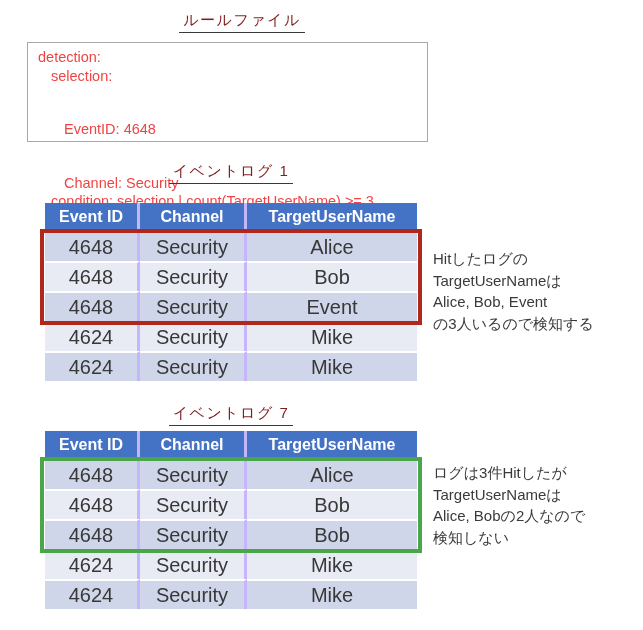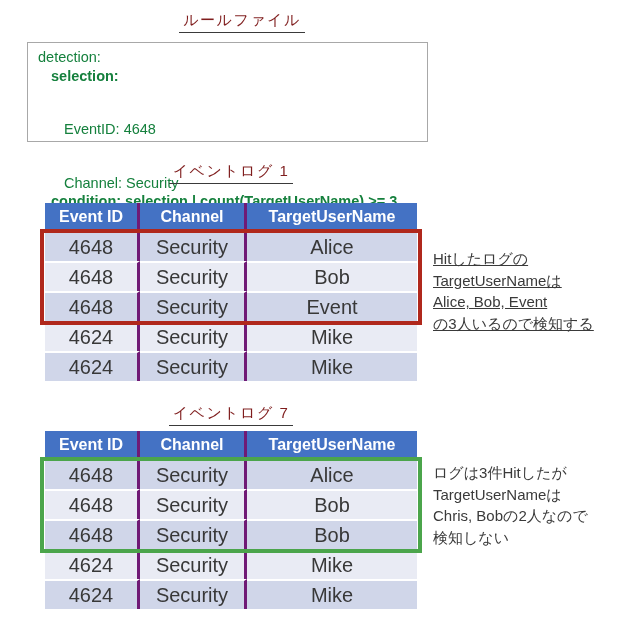--- a/index.html
+++ b/index.html
@@ -9,39 +9,39 @@
     overflow:hidden;
   }
   .sec-title { position:absolute; text-align:center; font-size:15px; color:#7f1d1d; }
   .sec-title .u {
     display:inline-block; border-bottom:1.4px solid #3a3a3a;
     padding:0 4px 2px 4px; letter-spacing:1.5px;
   }
   .rule-box {
     position:absolute; left:27px; top:42px; width:401px; height:100px;
     box-sizing:border-box; border:1px solid #a8a8a8; background:#ffffff;
-    padding:5px 10px; font-size:14.5px; line-height:18.5px; color:#15803d;
+    padding:5px 10px; font-size:14.5px; line-height:18.5px; color:#ef4444;
   }
   .code-line { white-space:pre; }
-  .code-line.ind1 { padding-left:13px;font-weight:bold; }
+  .code-line.ind1 { padding-left:13px; }
   .code-line.ind2 { padding-left:26px;margin-top:35px; }
 
   .table-wrap { position:absolute; left:45px; width:372px; }
   table.log-table { border-collapse:separate; border-spacing:0; table-layout:fixed; width:372px; }
   .log-table th {
     box-sizing:border-box; height:28px; padding:0;
     background:#4472c4; color:#ffffff; font-size:16px; font-weight:bold;
     text-align:center; vertical-align:middle;
   }
   .log-table td {
     box-sizing:border-box; height:30px; padding:0;
     font-size:20px; color:#383838; text-align:center; vertical-align:middle;
     border-top:2px solid #ffffff;
   }
-  .log-table th.sep, .log-table td.sep { border-right:3px solid #701a75; }
+  .log-table th.sep, .log-table td.sep { border-right:3px solid #c4b5fd; }
   tr.band-dark td  { background:#d0d6e9; }
   tr.band-light td { background:#e9ebf4; }
 
   .outline {
     position:absolute; box-sizing:border-box;
     left:-5px; top:26px; width:382px; height:96px;
     border:4px solid #b0281c; pointer-events:none;
   }
   .annotation {
     position:absolute; left:433px; width:205px;
@@ -105,21 +105,21 @@
       <tr class="band-dark">
         <td class="sep">4624</td>
         <td class="sep">Security</td>
         <td>Mike</td>
       </tr>
     </tbody>
       </table>
     <div class="outline" style="border-color: rgb(176, 40, 28);"></div>
   </div>
 
-  <div class="annotation" style="top:248px;text-decoration:underline;">
+  <div class="annotation" style="top:248px;">
     <div>Hitしたログの</div>
     <div>TargetUserNameは</div>
     <div>Alice, Bob, Event</div>
     <div>の3人いるので検知する</div>
   </div>
 
   <div class="sec-title" style="left:45px; top:404px; width:372px;">
     <span class="u">イベントログ 7</span>
   </div>
 
@@ -162,17 +162,17 @@
         <td>Mike</td>
       </tr>
     </tbody>
       </table>
     <div class="outline" style="border-color: rgb(75, 165, 75);"></div>
   </div>
 
   <div class="annotation" style="top:462px;">
     <div>ログは3件Hitしたが</div>
     <div>TargetUserNameは</div>
-    <div>Chris, Bobの2人なので</div>
+    <div>Alice, Bobの2人なので</div>
     <div>検知しない</div>
   </div>
 
 </div>
 
 </body></html>

